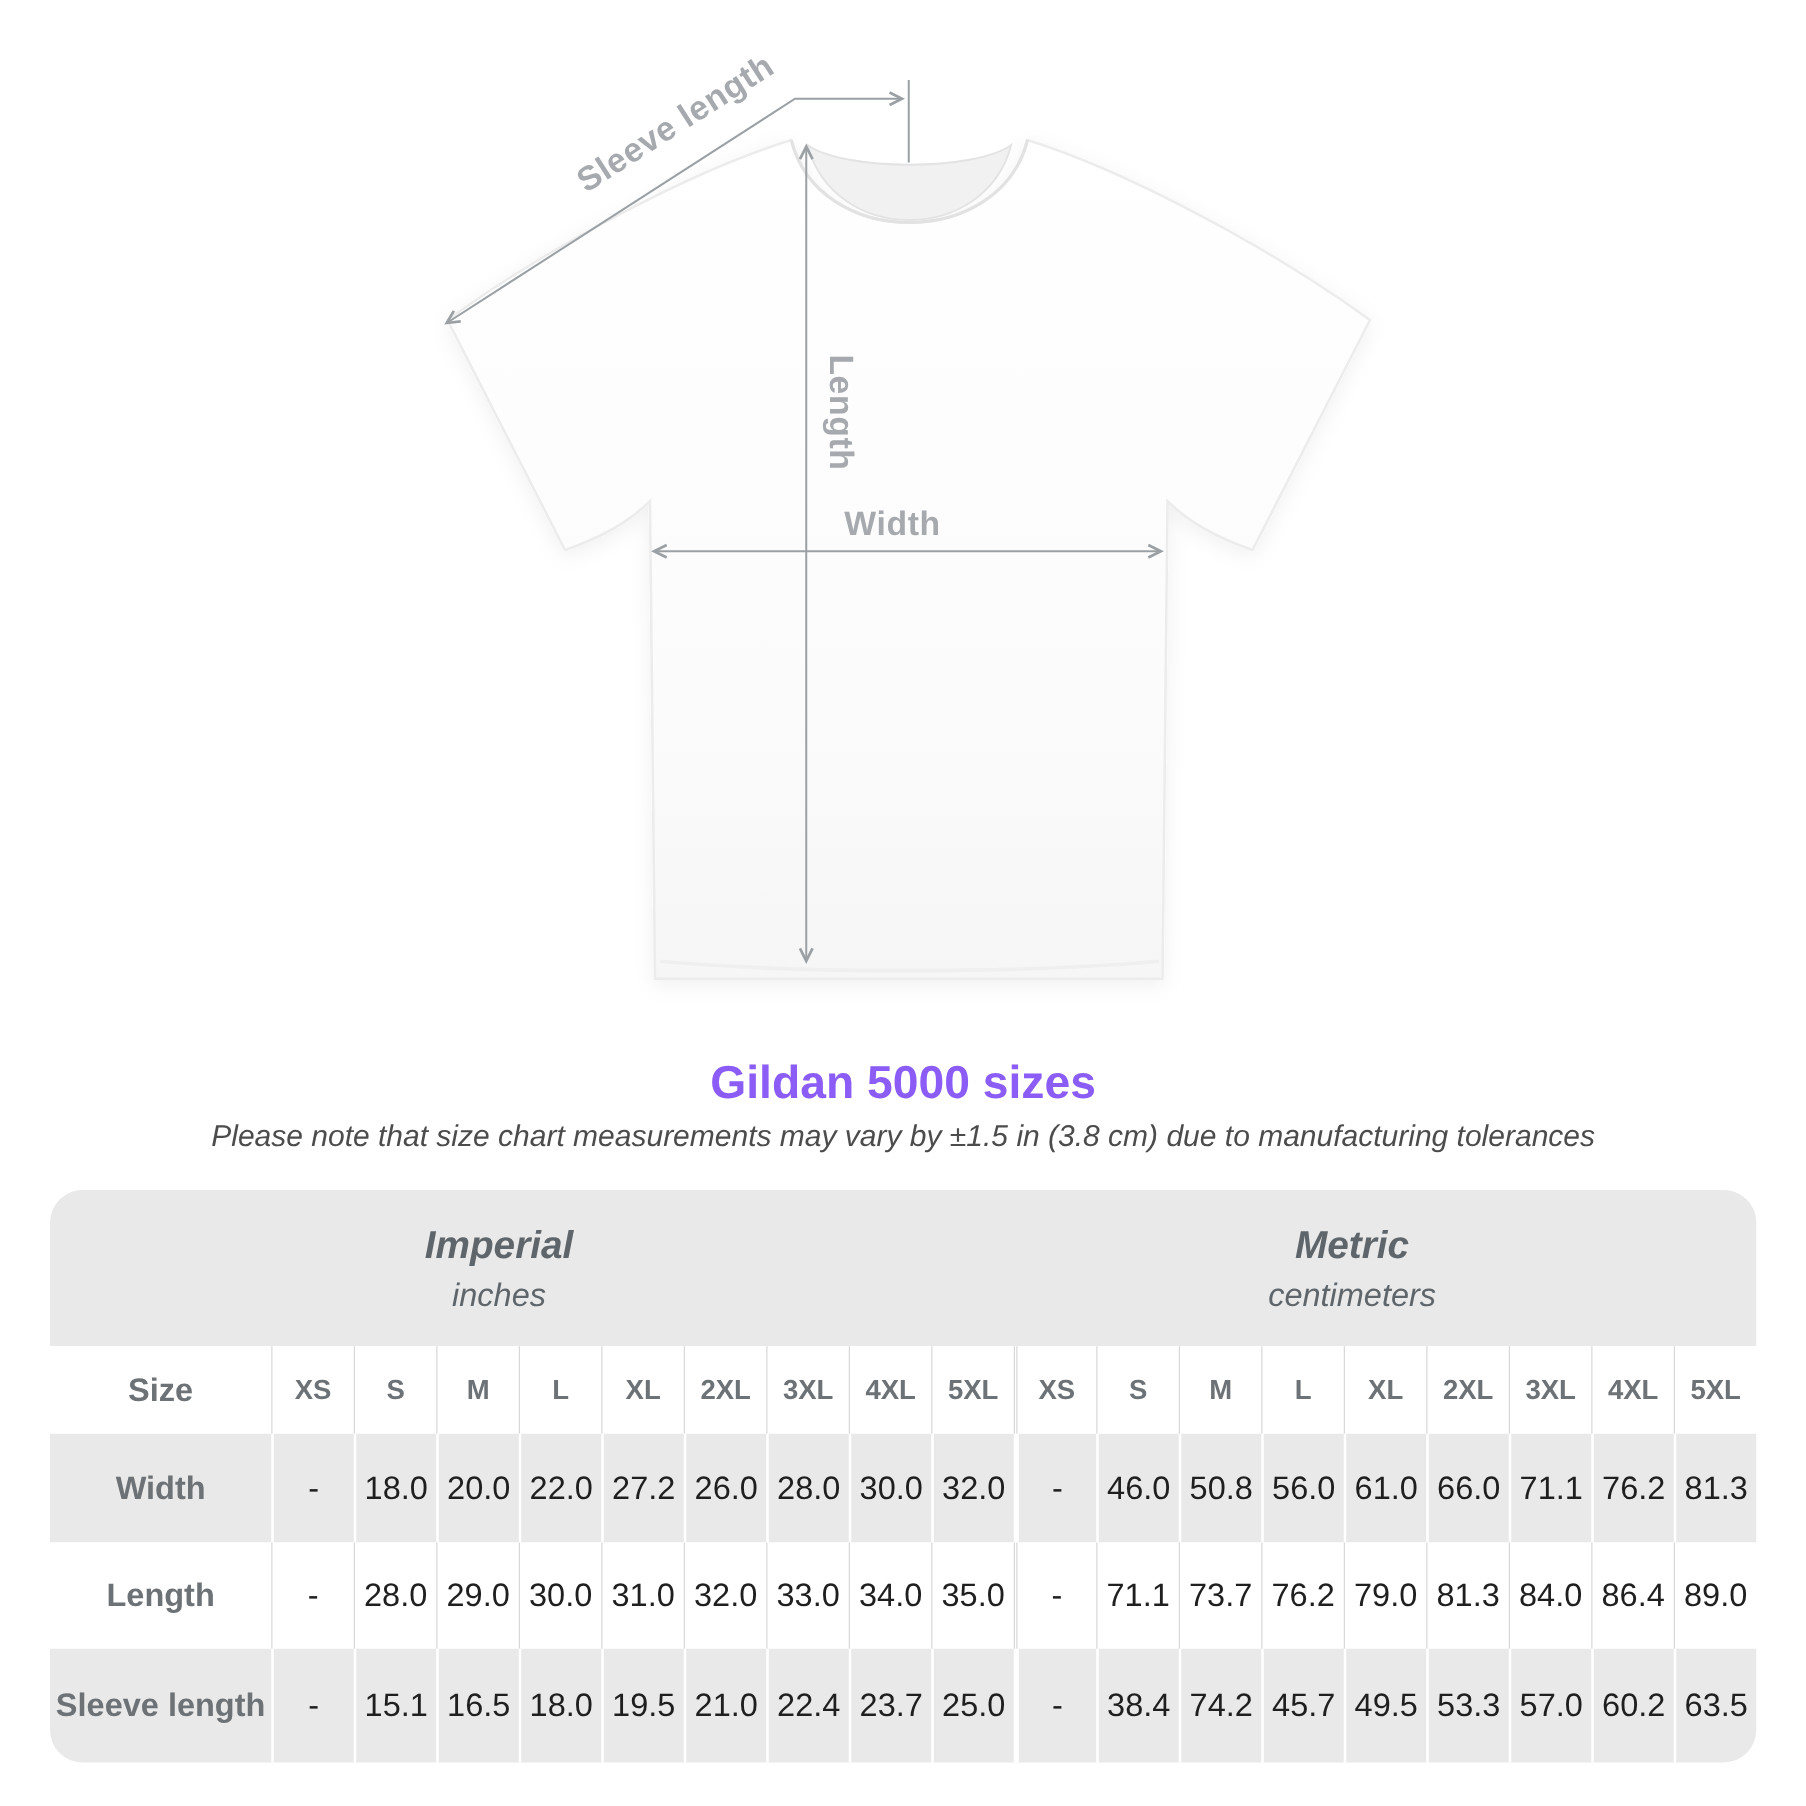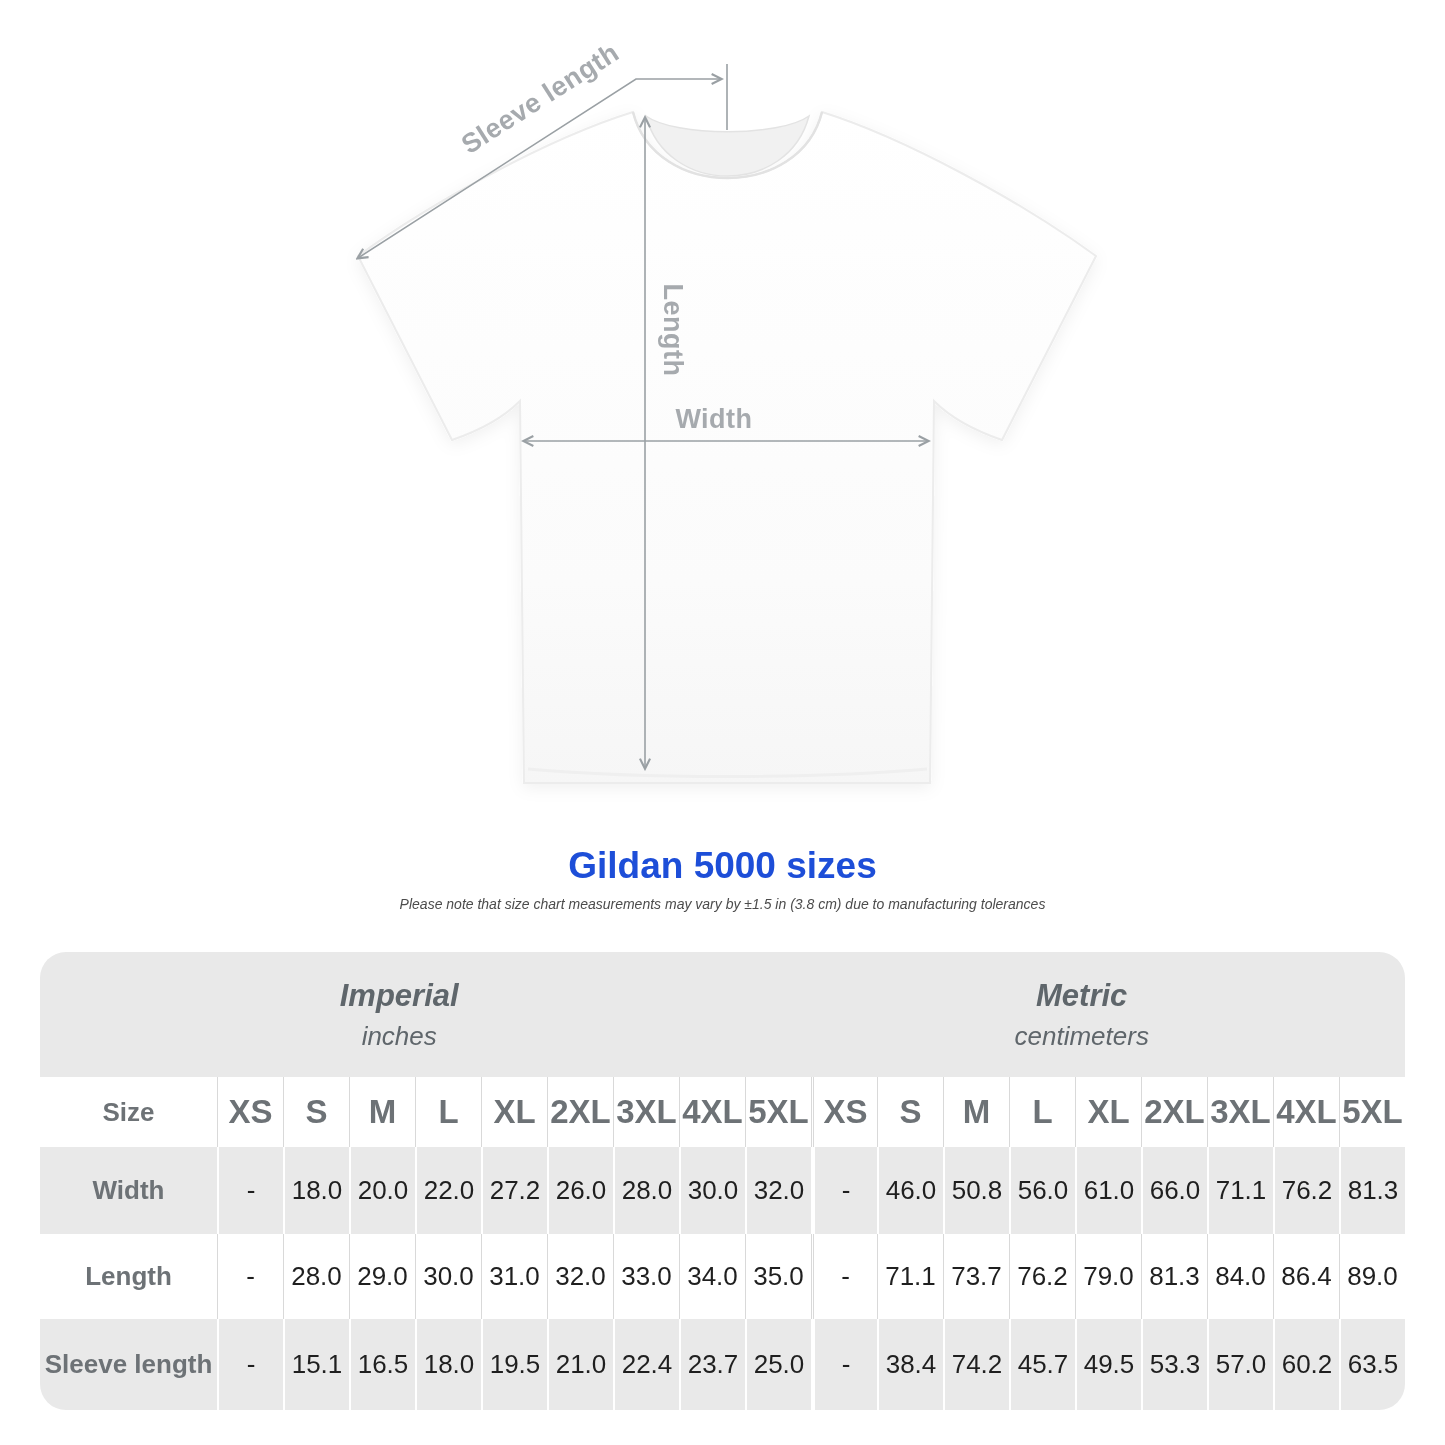--- a/index.html
+++ b/index.html
@@ -13,44 +13,44 @@
   
   .diagram-svg{position:absolute;left:0;top:0;}
   .shirt-body{fill:url(#shirtShade);stroke:#ececec;stroke-width:2;}
   .neck-open{fill:#f1f1f1;stroke:#e3e3e3;stroke-width:1.5;}
   .collar-ring{fill:none;stroke:#e2e2e2;stroke-width:2.5;}
   .hem-stitch{fill:none;stroke:#efefef;stroke-width:3;}
   .mline{stroke:#9aa0a4;stroke-width:1.6;fill:none;}
   .mlabel{fill:#a6aaae;font-weight:bold;font-size:27px;letter-spacing:.5px;}
   
   .page-title{position:absolute;top:845px;left:0;right:0;text-align:center;
-    font-size:37px;font-weight:bold;color:#1d4ed8;}
+    font-size:37px;font-weight:bold;color:#8b5cf6;}
   .page-note{position:absolute;top:896px;left:0;right:0;text-align:center;
-    font-size:14px;font-style:italic;color:#4c4c4c;}
+    font-size:24px;font-style:italic;color:#4c4c4c;}
   
   .size-table{position:absolute;left:40px;top:952px;width:1365px;}
   .trow{display:grid;grid-template-columns:177px repeat(18,1fr);}
   .cell{display:flex;align-items:center;justify-content:center;min-width:0;}
   .band{height:125px;background:#e9e9e9;border-radius:26px 26px 0 0;
     grid-template-columns:repeat(19,1fr);}
   .unit-cell{flex-direction:column;}
   .span10{grid-column:1 / span 10;}
   .span9{grid-column:11 / span 9;}
   .unit-label{font-size:31px;font-weight:bold;font-style:italic;color:#5f666b;}
   .unit-sub{font-size:26px;font-style:italic;color:#5f666b;margin-top:7px;}
   .r-header{height:70px;background:#ffffff;}
   .r-width{height:87px;background:#e9e9e9;}
   .r-length{height:85px;background:#ffffff;}
   .r-sleeve{height:91px;background:#e9e9e9;border-radius:0 0 26px 26px;}
   .row-white .cell + .cell{border-left:1px solid #d9d9d9;}
   .row-grey  .cell + .cell{border-left:2px solid #ffffff;}
   .row-white .cell.gb{border-left:3px double #d9d9d9;}
   .row-grey  .cell.gb{border-left:4px solid #ffffff;}
   .lbl{font-size:26px;font-weight:bold;color:#6d7276;}
-  .hdr{font-size:33px;font-weight:bold;color:#6d7276;}
+  .hdr{font-size:22px;font-weight:bold;color:#6d7276;}
   .val{font-size:26px;color:#1f1f1f;}
 </style>
 </head>
 <body>
 
 <div class="canvas">
 
   <svg class="diagram-svg" width="1445" height="835" viewBox="0 0 1445 835">
     <defs>
       <linearGradient id="shirtShade" x1="0" y1="0" x2="0" y2="1">

